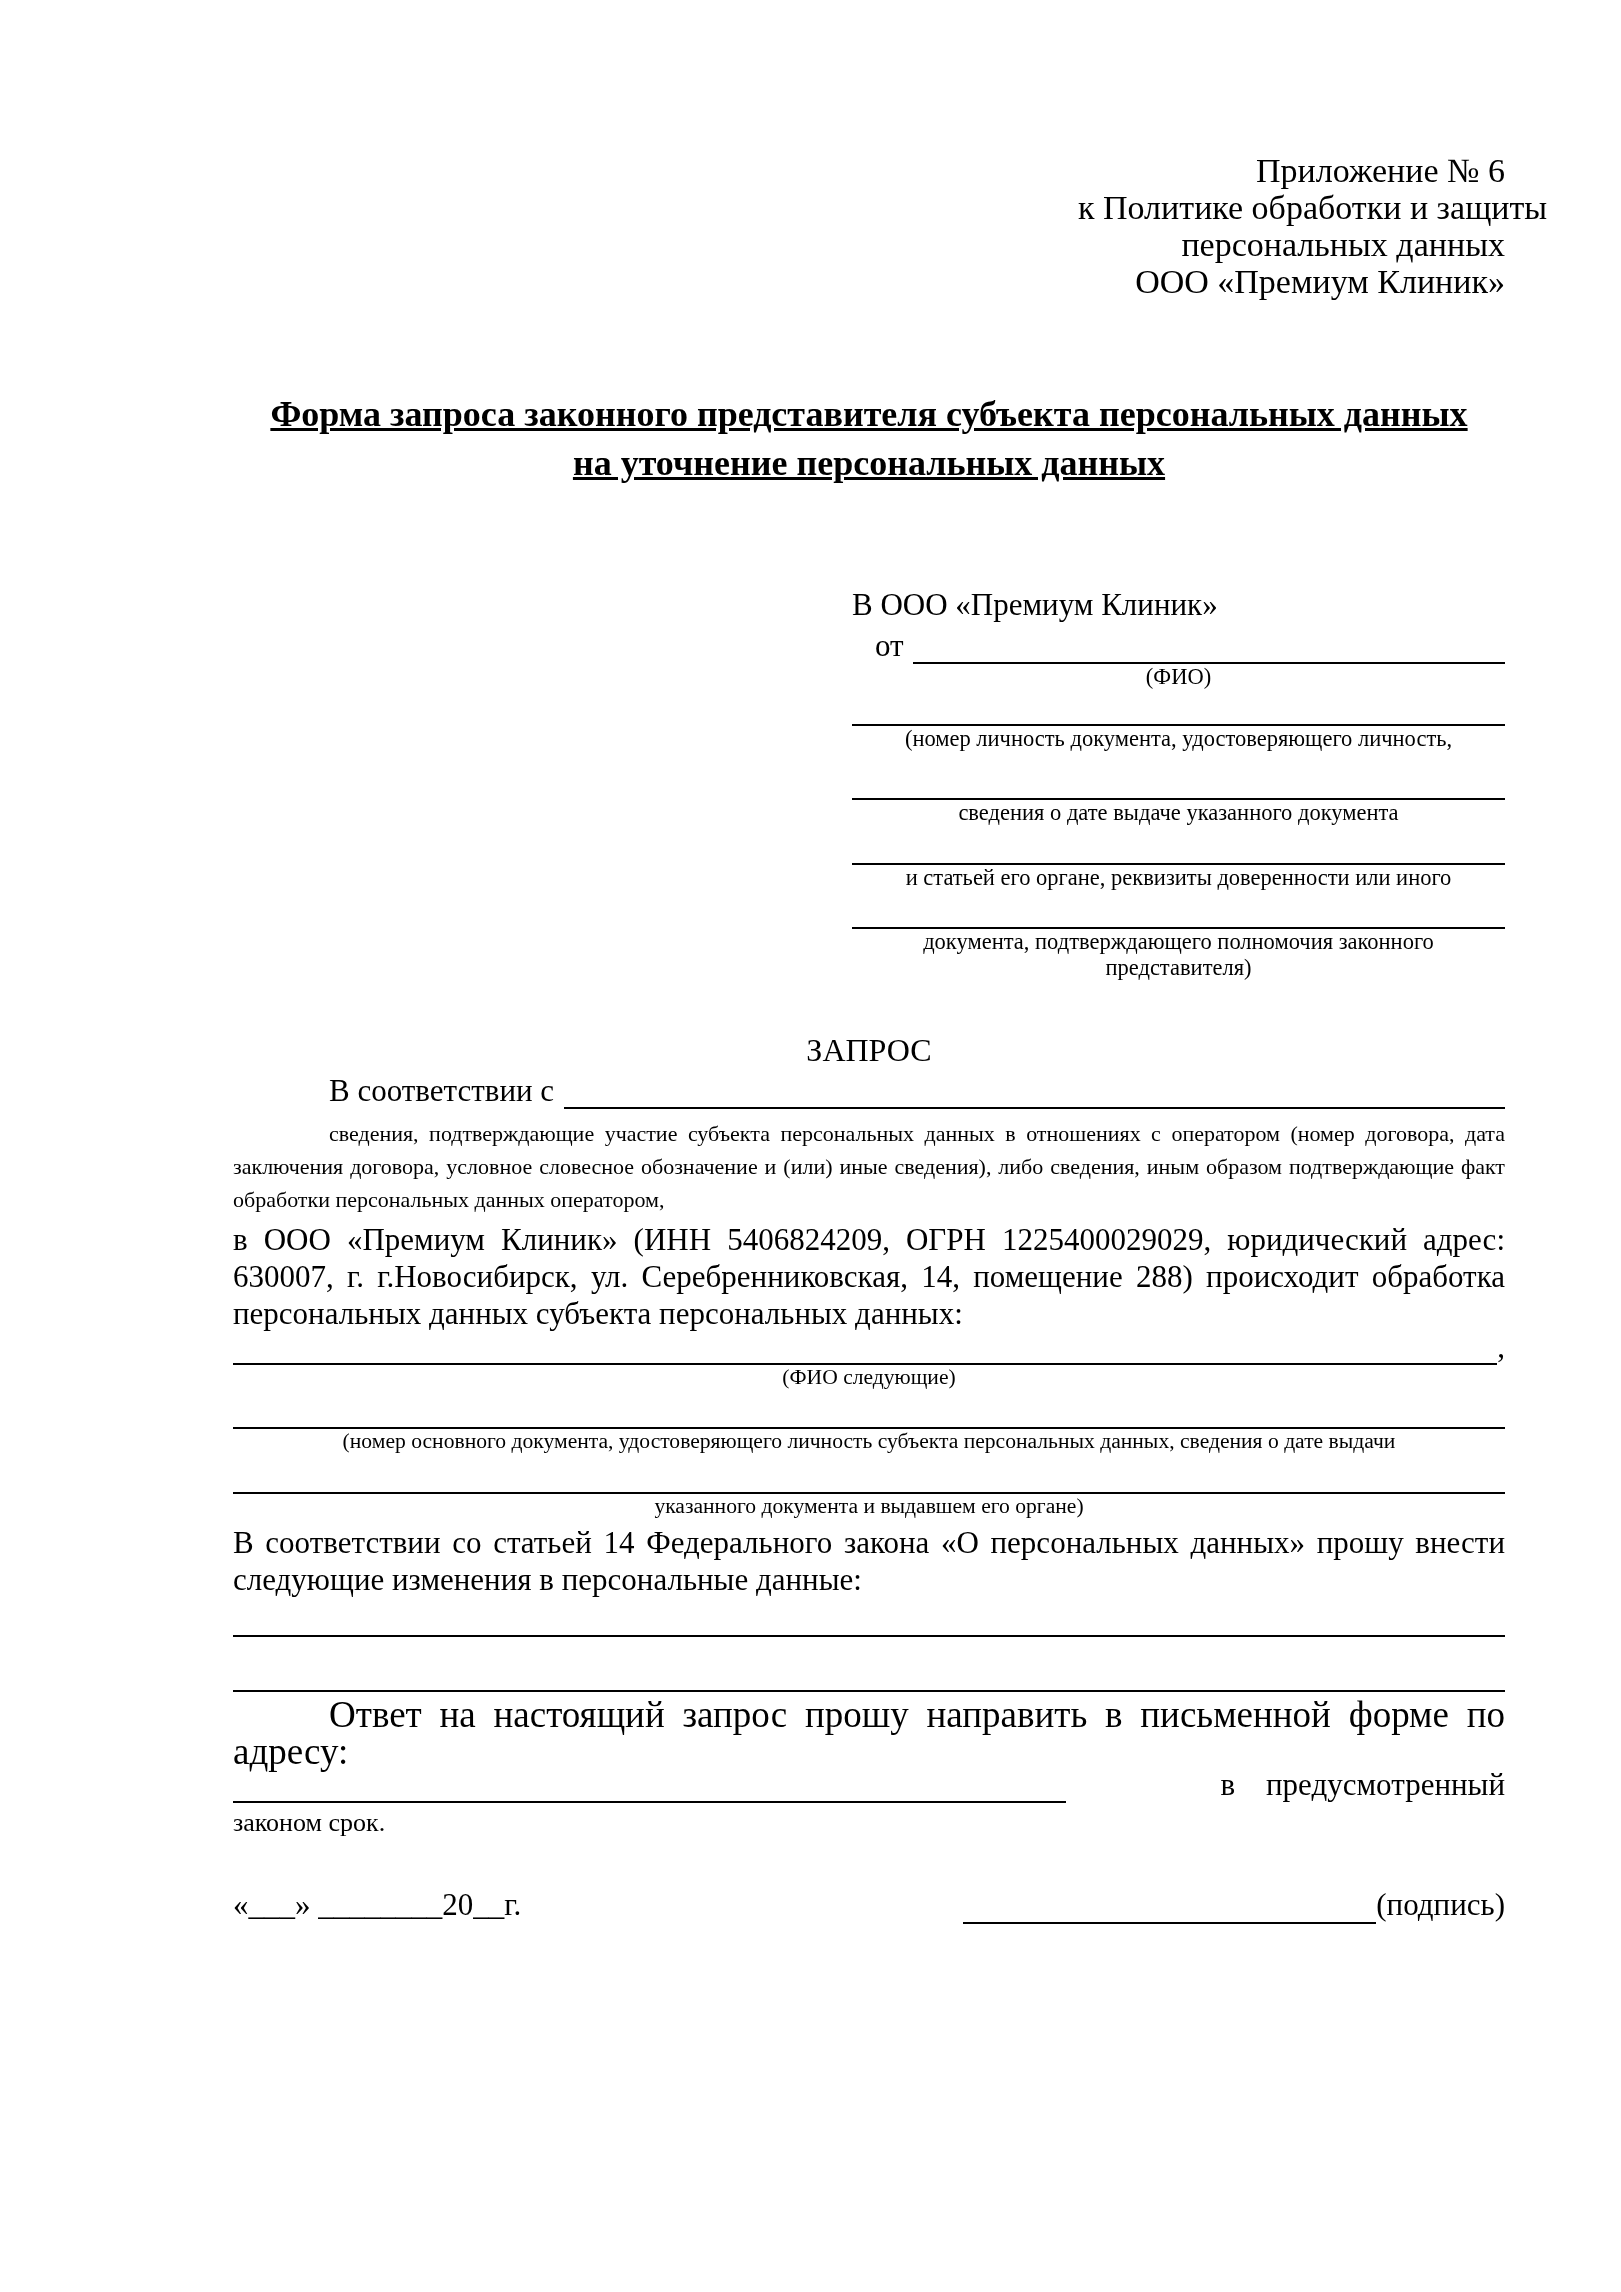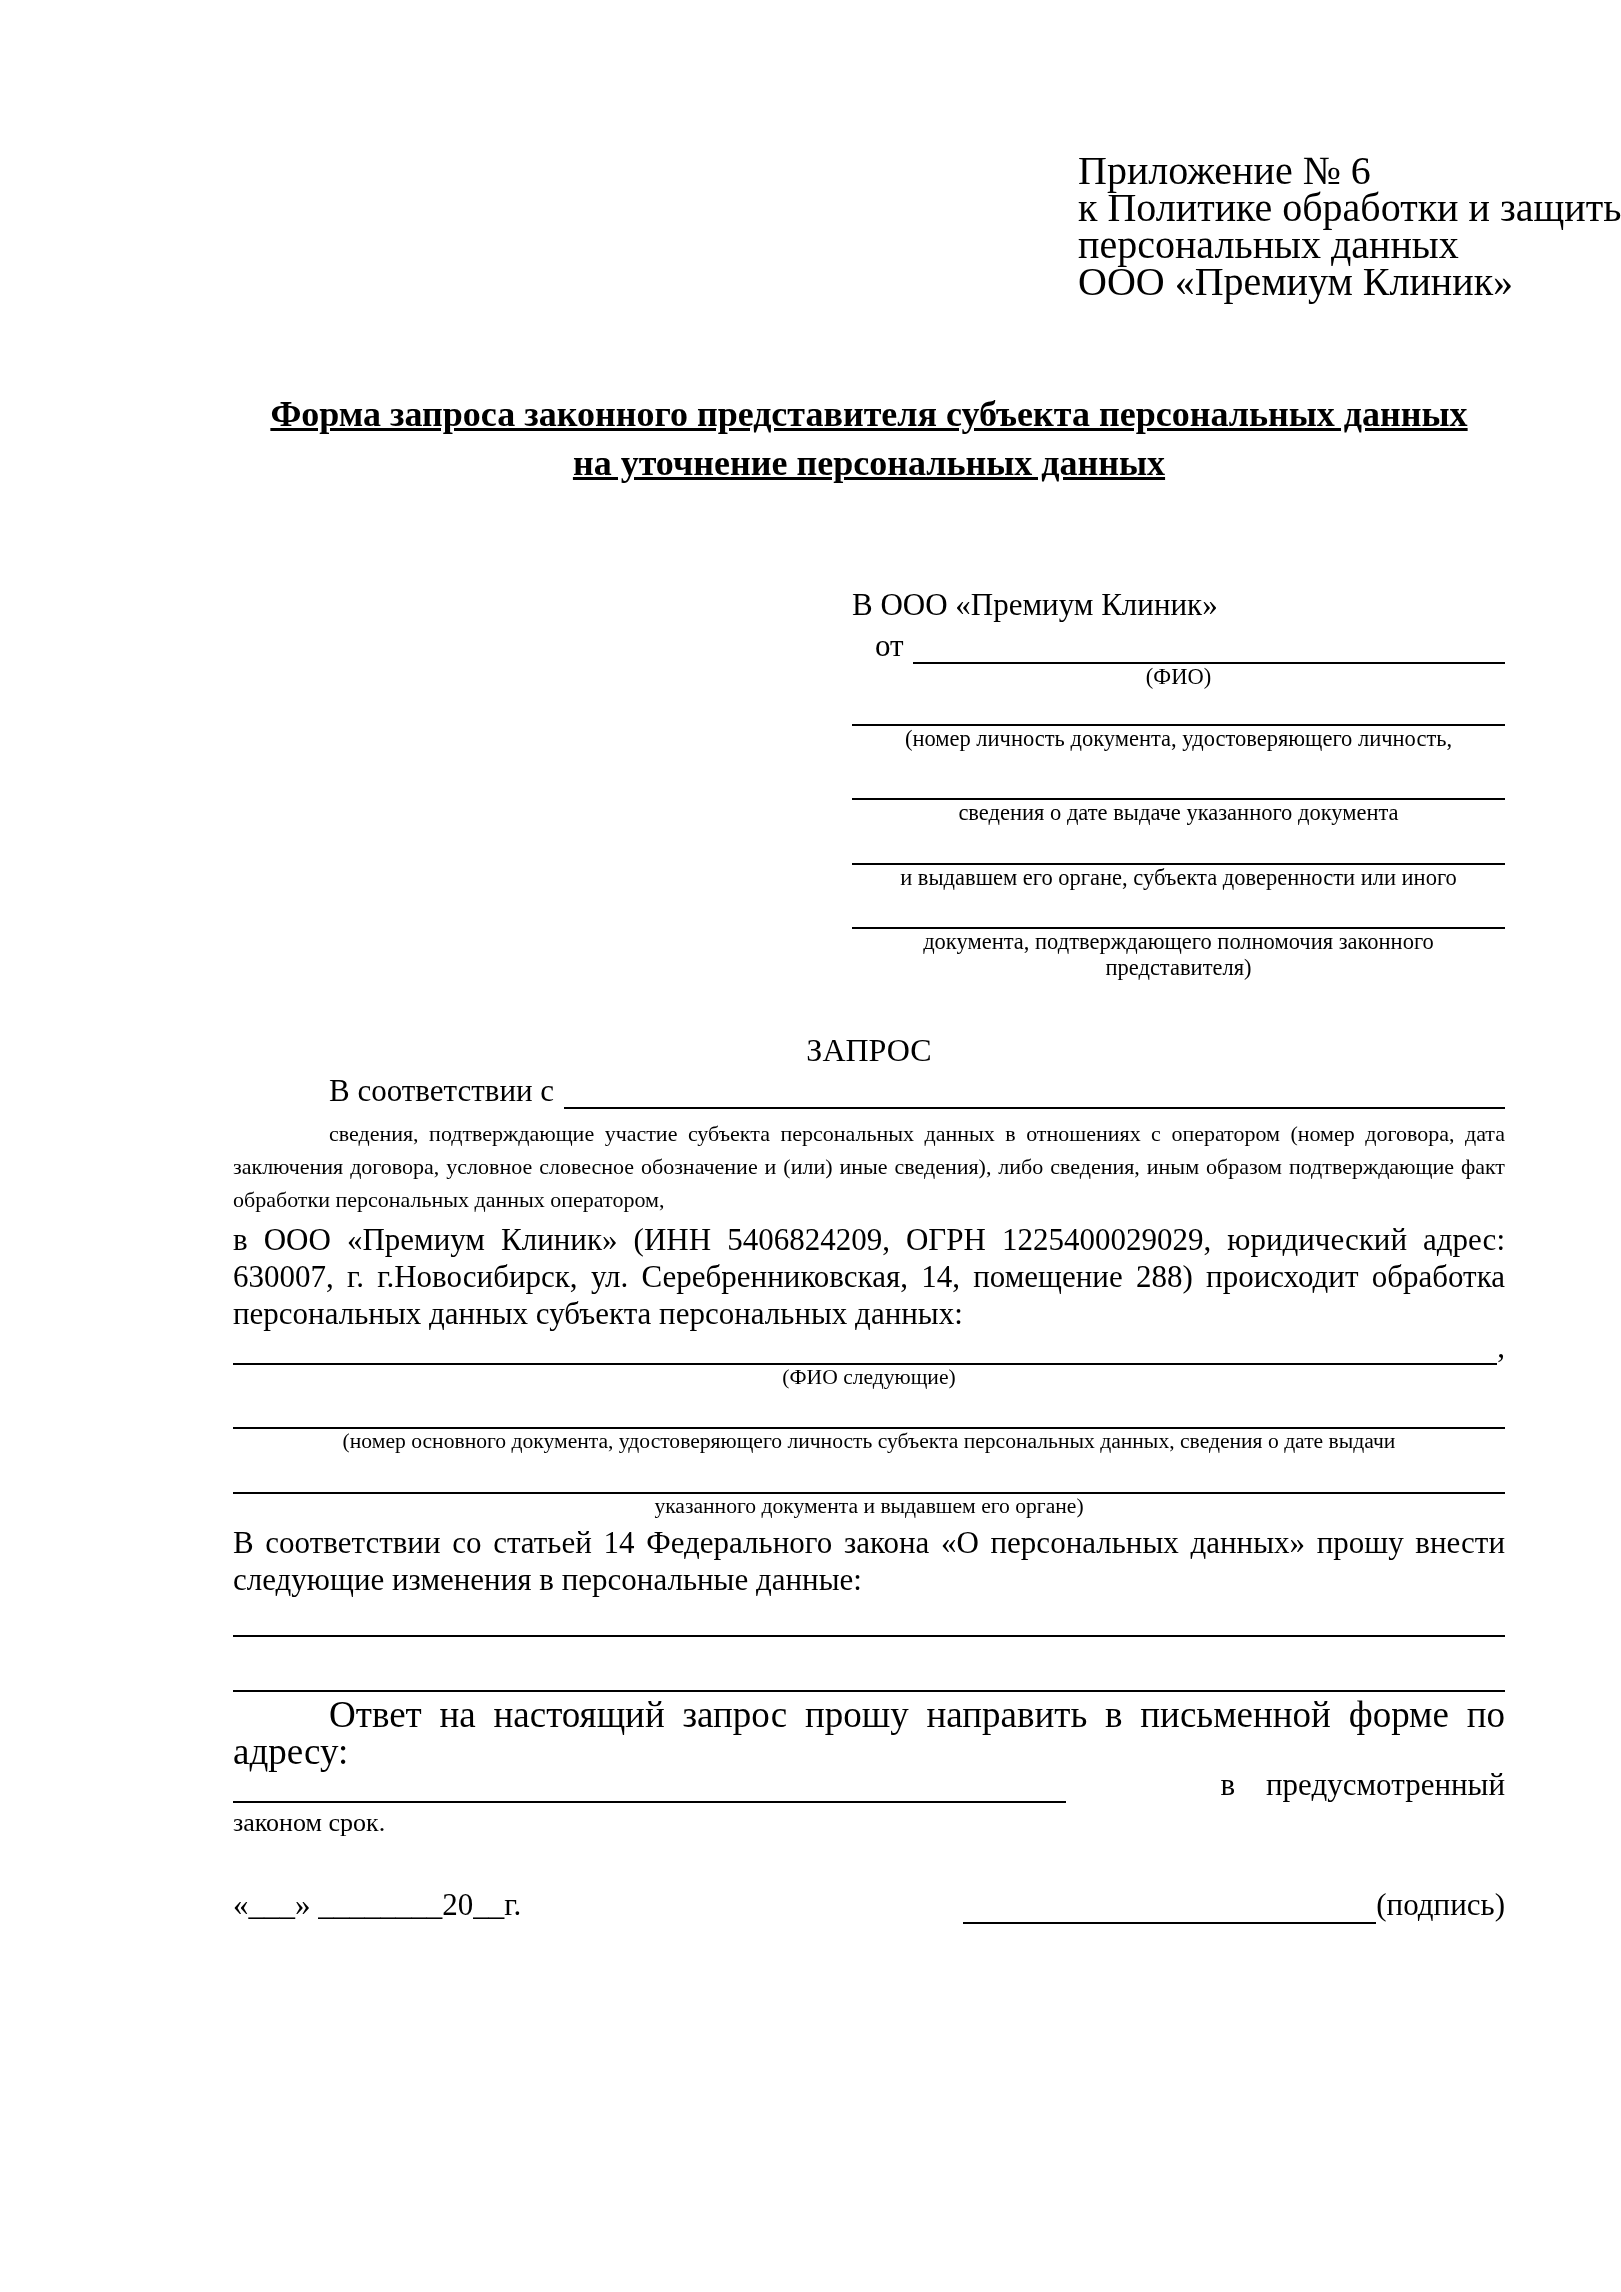--- a/index.html
+++ b/index.html
@@ -15,23 +15,24 @@
     background: #ffffff;
     color: #000000;
     font-family: "Liberation Serif", "DejaVu Serif", serif;
     box-sizing: border-box;
     padding: 152px 116px 0 233px;
     overflow: hidden;
   }
   
   .annex {
     margin-left: 845px;
-    font-size: 40px;
+    font-size: 34px;
     line-height: 37px;
     white-space: nowrap;
+    text-align: right;
   }
   
   .doc-title {
     margin-top: 90px;
     text-align: center;
     font-weight: bold;
     font-size: 36px;
     line-height: 49px;
     text-decoration: underline;
   }
@@ -167,21 +168,21 @@
     </div>
     <div class="cap">(ФИО)</div>
 
     <div class="fill h35"></div>
     <div class="cap">(номер личность документа, удостоверяющего личность,</div>
 
     <div class="fill h48"></div>
     <div class="cap">сведения о дате выдаче указанного документа</div>
 
     <div class="fill h38"></div>
-    <div class="cap">и выдавшем его органе, субъекта доверенности или иного</div>
+    <div class="cap">и статьей его органе, реквизиты доверенности или иного</div>
 
     <div class="fill h38"></div>
     <div class="cap">документа, подтверждающего полномочия законного представителя)</div>
   </div>
 
   <div class="req-heading">ЗАПРОС</div>
 
   <div class="intro-row">
     <span class="label">В соответствии с</span>
     <span class="ul"></span>

